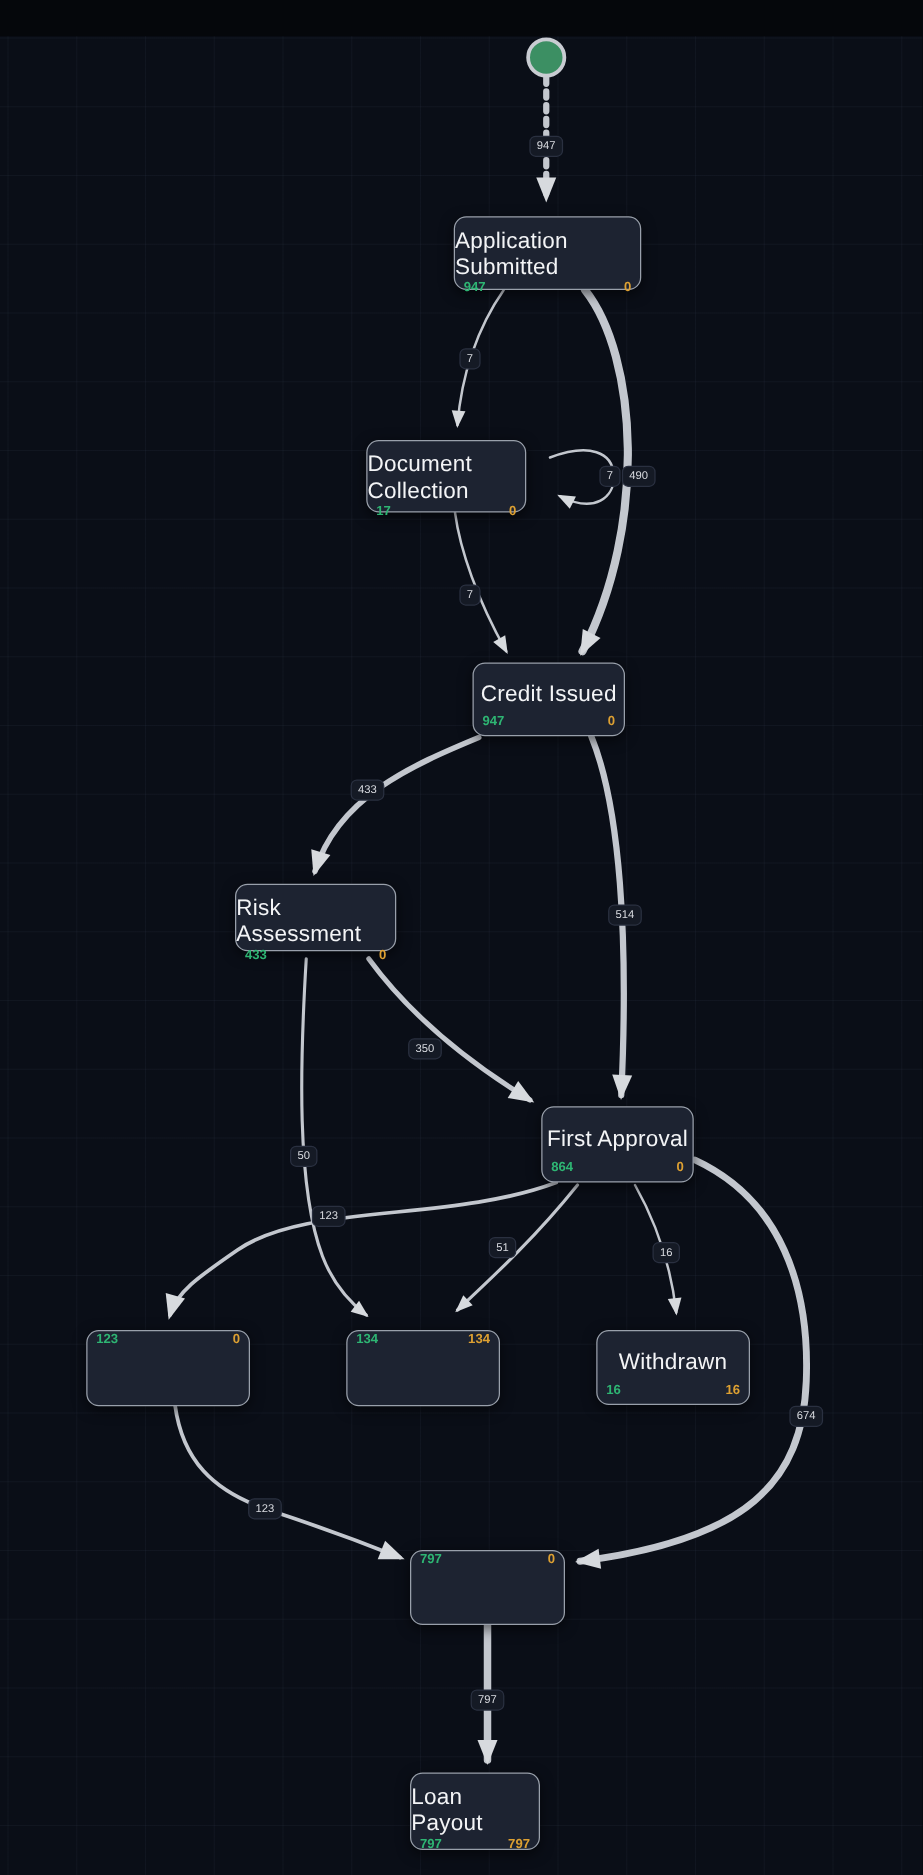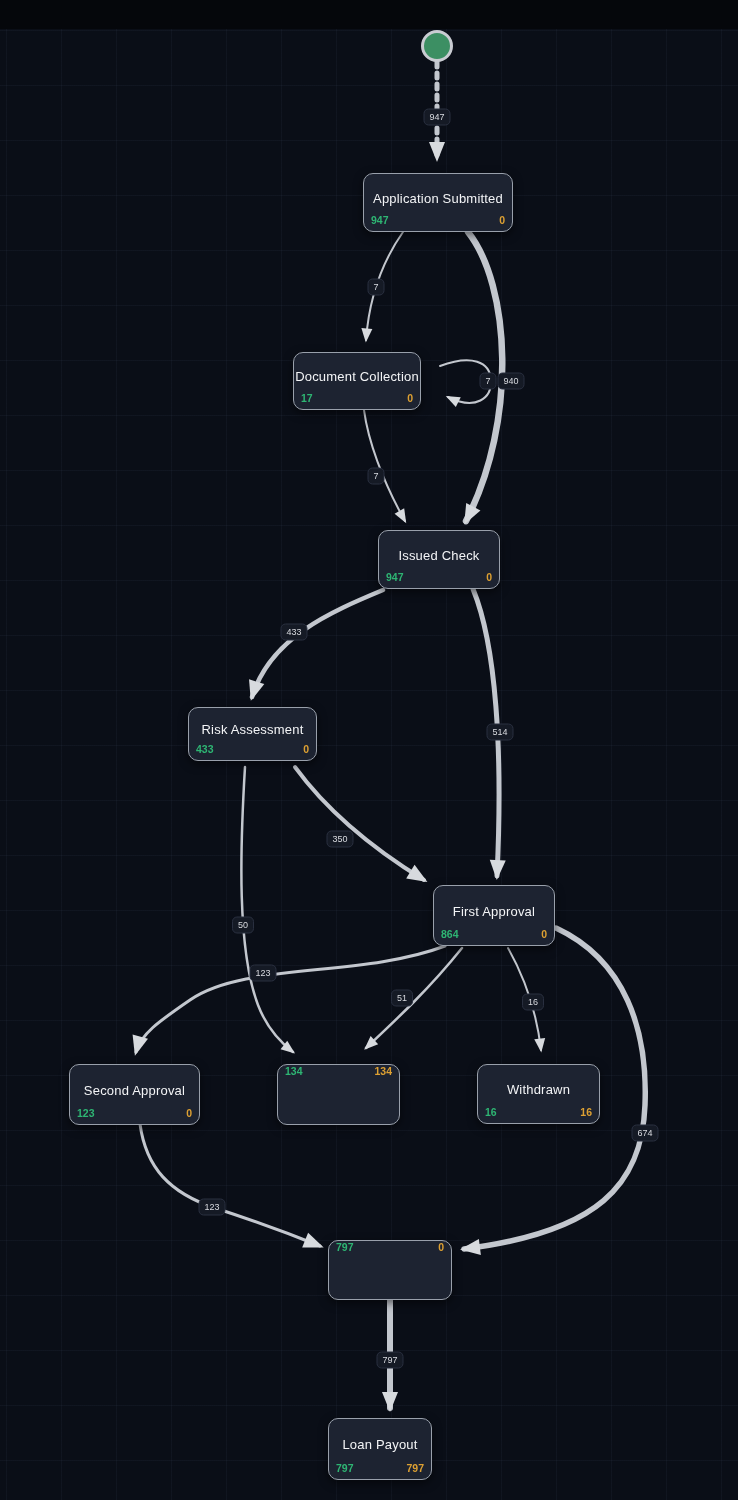--- a/index.html
+++ b/index.html
@@ -17,21 +17,21 @@
   svg.edge-layer{position:absolute;left:0;top:0;z-index:1;}
   .edge{fill:none;stroke:#c3c7ce;stroke-linecap:round;}
   .node{
     position:absolute;z-index:2;box-sizing:border-box;
     background:#1d2331;border:1.5px solid #99a0ab;border-radius:10px;
     display:flex;flex-direction:column;
     box-shadow:0 3px 10px rgba(0,0,0,0.55);
   }
   .node-title{
     flex:1;display:flex;align-items:center;justify-content:center;
-    color:#f3f4f6;font-size:13px;letter-spacing:.2px;padding-top:8px;
+    color:#f3f4f6;font-size:18px;letter-spacing:.2px;padding-top:8px;
   }
   .node-counts{
     display:flex;justify-content:space-between;align-items:flex-end;
     padding:0 7px 5px 7px;font-size:10.5px;font-weight:bold;
   }
   .count-green{color:#2eb573;}
   .count-orange{color:#dda032;}
   .start-node{
     position:absolute;z-index:2;width:26px;height:26px;border-radius:50%;
     background:#3c8f63;border:3px solid #c9ccd2;box-sizing:content-box;
@@ -103,21 +103,21 @@
 
   <div class="node" style="left:293px;top:352px;width:128px;height:58px">
     <div class="node-title">Document Collection</div>
     <div class="node-counts">
       <span class="count-green">17</span>
       <span class="count-orange">0</span>
     </div>
   </div>
 
   <div class="node" style="left:378px;top:530px;width:122px;height:59px">
-    <div class="node-title">Issued Check</div>
+    <div class="node-title">Credit Issued</div>
     <div class="node-counts">
       <span class="count-green">947</span>
       <span class="count-orange">0</span>
     </div>
   </div>
 
   <div class="node" style="left:188px;top:707px;width:129px;height:54px">
     <div class="node-title">Risk Assessment</div>
     <div class="node-counts">
       <span class="count-green">433</span>
@@ -127,21 +127,20 @@
 
   <div class="node" style="left:433px;top:885px;width:122px;height:61px">
     <div class="node-title">First Approval</div>
     <div class="node-counts">
       <span class="count-green">864</span>
       <span class="count-orange">0</span>
     </div>
   </div>
 
   <div class="node" style="left:69px;top:1064px;width:131px;height:61px">
-    <div class="node-title">Second Approval</div>
     <div class="node-counts">
       <span class="count-green">123</span>
       <span class="count-orange">0</span>
     </div>
   </div>
 
   <div class="node" style="left:277px;top:1064px;width:123px;height:61px">
     <div class="node-counts">
       <span class="count-green">134</span>
       <span class="count-orange">134</span>
@@ -167,21 +166,21 @@
     <div class="node-title">Loan Payout</div>
     <div class="node-counts">
       <span class="count-green">797</span>
       <span class="count-orange">797</span>
     </div>
   </div>
 
   <div class="chip" style="left:437px;top:117px">947</div>
   <div class="chip" style="left:376px;top:287px">7</div>
   <div class="chip" style="left:488px;top:381px">7</div>
-  <div class="chip" style="left:511px;top:381px">940</div>
+  <div class="chip" style="left:511px;top:381px">490</div>
   <div class="chip" style="left:376px;top:476px">7</div>
   <div class="chip" style="left:294px;top:632px">433</div>
   <div class="chip" style="left:500px;top:732px">514</div>
   <div class="chip" style="left:340px;top:839px">350</div>
   <div class="chip" style="left:243px;top:925px">50</div>
   <div class="chip" style="left:263px;top:973px">123</div>
   <div class="chip" style="left:402px;top:998px">51</div>
   <div class="chip" style="left:533px;top:1002px">16</div>
   <div class="chip" style="left:645px;top:1133px">674</div>
   <div class="chip" style="left:212px;top:1207px">123</div>

